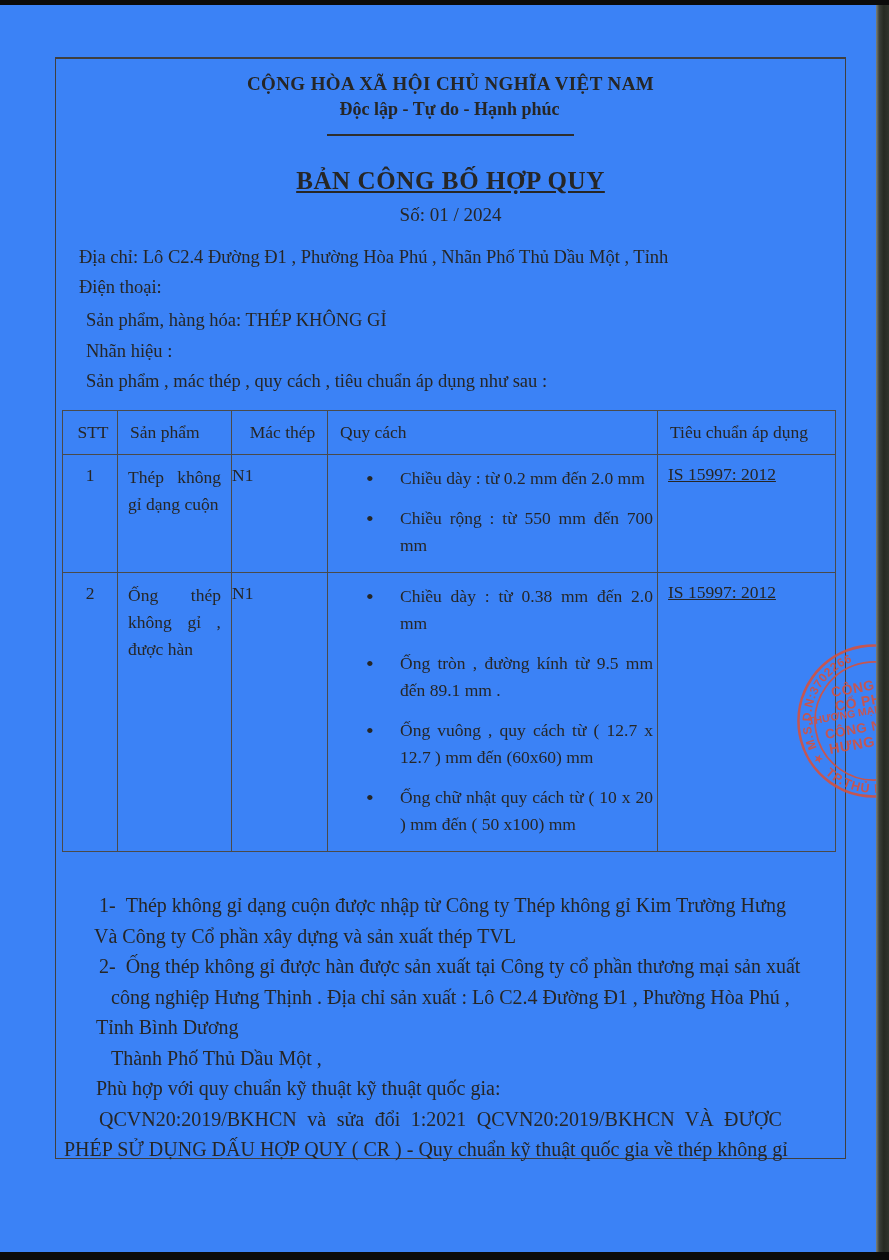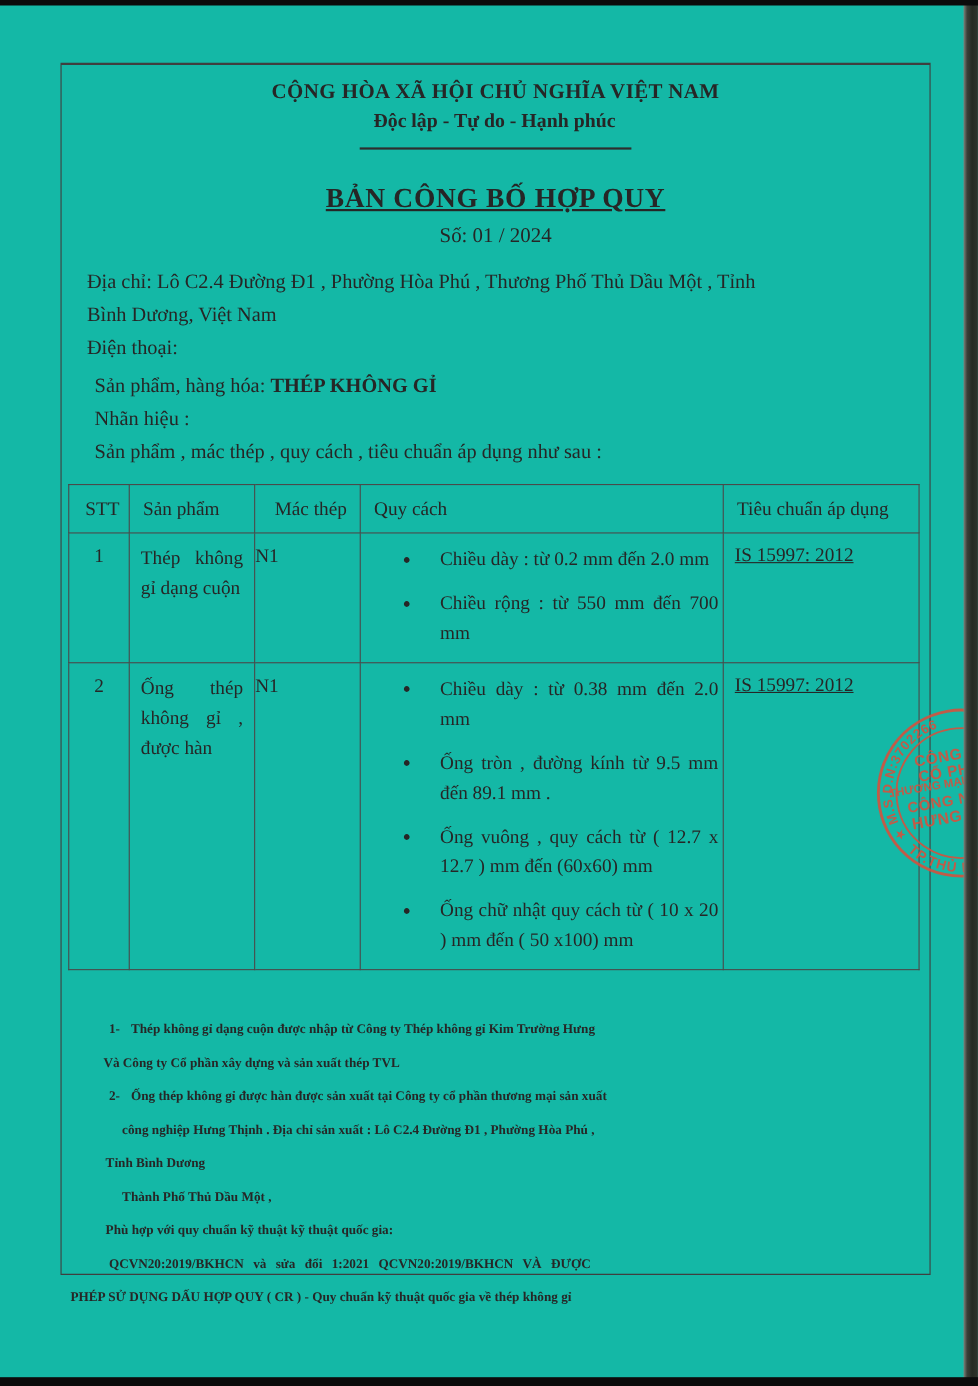--- a/index.html
+++ b/index.html
@@ -1,58 +1,58 @@
 <!DOCTYPE html>
 <html lang="vi" style="--stamp-color: #d8503c;"><head>
 <meta charset="utf-8">
 <style>
   :root{ --stamp-color:#d8503c; --ink:#262626; }
   *{ margin:0; padding:0; box-sizing:border-box; }
   body{ width:889px; height:1260px; background:#ffffff; font-family:"Liberation Serif","DejaVu Serif",serif; color:var(--ink); }
-  .page{ position:relative; width:889px; height:1260px; background:#14b8a6; overflow:hidden; }
+  .page{ position:relative; width:889px; height:1260px; background:#3b82f6; overflow:hidden; }
 
   
   .bar-top{ position:absolute; left:0; top:0; width:889px; height:5px; background:#0b0b0b; z-index:6; }
   .bar-bottom{ position:absolute; left:0; top:1252px; width:889px; height:8px; background:#0b0b0b; z-index:6; }
   .bar-right{ position:absolute; top:0; left:876px; width:13px; height:1260px; z-index:5;
               background:linear-gradient(to right,#7d827a 0%,#3a3f38 25%,#262a22 60%,#30342c 100%); }
 
   
   .frame{ position:absolute; left:55px; top:57px; width:791px; height:1102px;
           border:1.6px solid #3f3f3f; border-top-width:2.2px; z-index:1; background:transparent; }
 
   .nat-title{ margin-top:13px; text-align:center; font-size:19px; line-height:24px; font-weight:bold; letter-spacing:.4px; }
   .motto-wrap{ text-align:center; margin-top:1px; }
   .motto{ display:inline-block; font-size:18px; line-height:24px; font-weight:bold; padding:0 14px 13px 12px; border-bottom:2.2px solid #2e2e2e; }
   .doc-title{ margin-top:30px; text-align:center; font-size:25px; line-height:30px; font-weight:bold; letter-spacing:.6px;text-decoration:underline; }
   .doc-number{ margin-top:7px; text-align:center; font-size:19px; line-height:24px; }
 
   .info{ margin:15px 40px 0 23px; font-size:18.5px; line-height:30.2px; }
   .product{ margin:3px 36px 0 30px; font-size:18.5px; line-height:30.2px; }
-  .bold{ font-weight:bold; }
+  .bold{ font-weight:normal; }
 
   table.spec{ margin:14px 0 0 6px; border-collapse:collapse; table-layout:fixed; width:773px; font-size:17.5px; }
   table.spec td{ border:1.5px solid #4a4a4a; vertical-align:top; }
   tr.hrow td{ height:44px; vertical-align:middle; padding:2px 6px 2px 12px; }
   td.c-stt{ width:55px; text-align:center; }
   td.c-sp{ width:114px; }
   td.c-mt{ width:96px; text-align:center; }
   td.c-qc{ width:330px; }
   td.c-tc{ width:178px; }
   tr.r1{ height:94px; }
   tr.r2{ height:241px; }
   td.v-stt{ padding-top:10px; text-align:center; }
   td.v-sp{ padding:9px 10px 0 10px; text-align:justify; line-height:27px; }
   td.v-mt{ padding-top:10px; text-align:left; }
   td.v-tc{ padding:9px 6px 0 10px;text-decoration:underline; }
   ul.qlist{ list-style:none; margin:10px 4px 0 0; }
   ul.qlist li{ position:relative; padding-left:72px; margin-bottom:13px; line-height:27px; text-align:justify; }
   ul.qlist li::before{ content:"•"; position:absolute; left:38px; top:0; font-size:22px; }
 
-  .notes{ margin:38px 6px 0 0; font-size:12px; line-height:30.5px;font-weight:bold; }
+  .notes{ margin:38px 6px 0 0; font-size:20px; line-height:30.5px; }
   .n-item{ white-space:nowrap; }
   .ind43{ margin-left:43px; }
   .ind38{ margin-left:38px; }
   .ind71{ margin-left:55px; }
   .ind40{ margin-left:40px; }
   .ind8{ margin-left:8px; }
   .marker{ display:inline-block; margin-right:10px; }
   .qcvn1{ word-spacing:5.5px; }
 
   
@@ -76,22 +76,21 @@
 
     <div class="nat-title">CỘNG HÒA XÃ HỘI CHỦ NGHĨA VIỆT NAM</div>
     <div class="motto-wrap">
       <span class="motto">Độc lập - Tự do - Hạnh phúc</span>
     </div>
 
     <div class="doc-title">BẢN CÔNG BỐ HỢP QUY</div>
     <div class="doc-number">Số: 01 / 2024</div>
 
     <div class="info">
-      <div>Địa chỉ: Lô C2.4 Đường Đ1 , Phường Hòa Phú , Thương Phố Thủ Dầu Một , Tỉnh</div>
-      <div>Bình Dương, Việt Nam</div>
+      <div>Địa chỉ: Lô C2.4 Đường Đ1 , Phường Hòa Phú , Nhãn Phố Thủ Dầu Một , Tỉnh</div>
       <div>Điện thoại:</div>
     </div>
 
     <div class="product">
       <div><span>Sản phẩm, hàng hóa: </span><span class="bold">THÉP KHÔNG GỈ</span></div>
       <div>Nhãn hiệu :</div>
       <div>Sản phẩm , mác thép , quy cách , tiêu chuẩn áp dụng như sau :</div>
     </div>
 
     <table class="spec">

